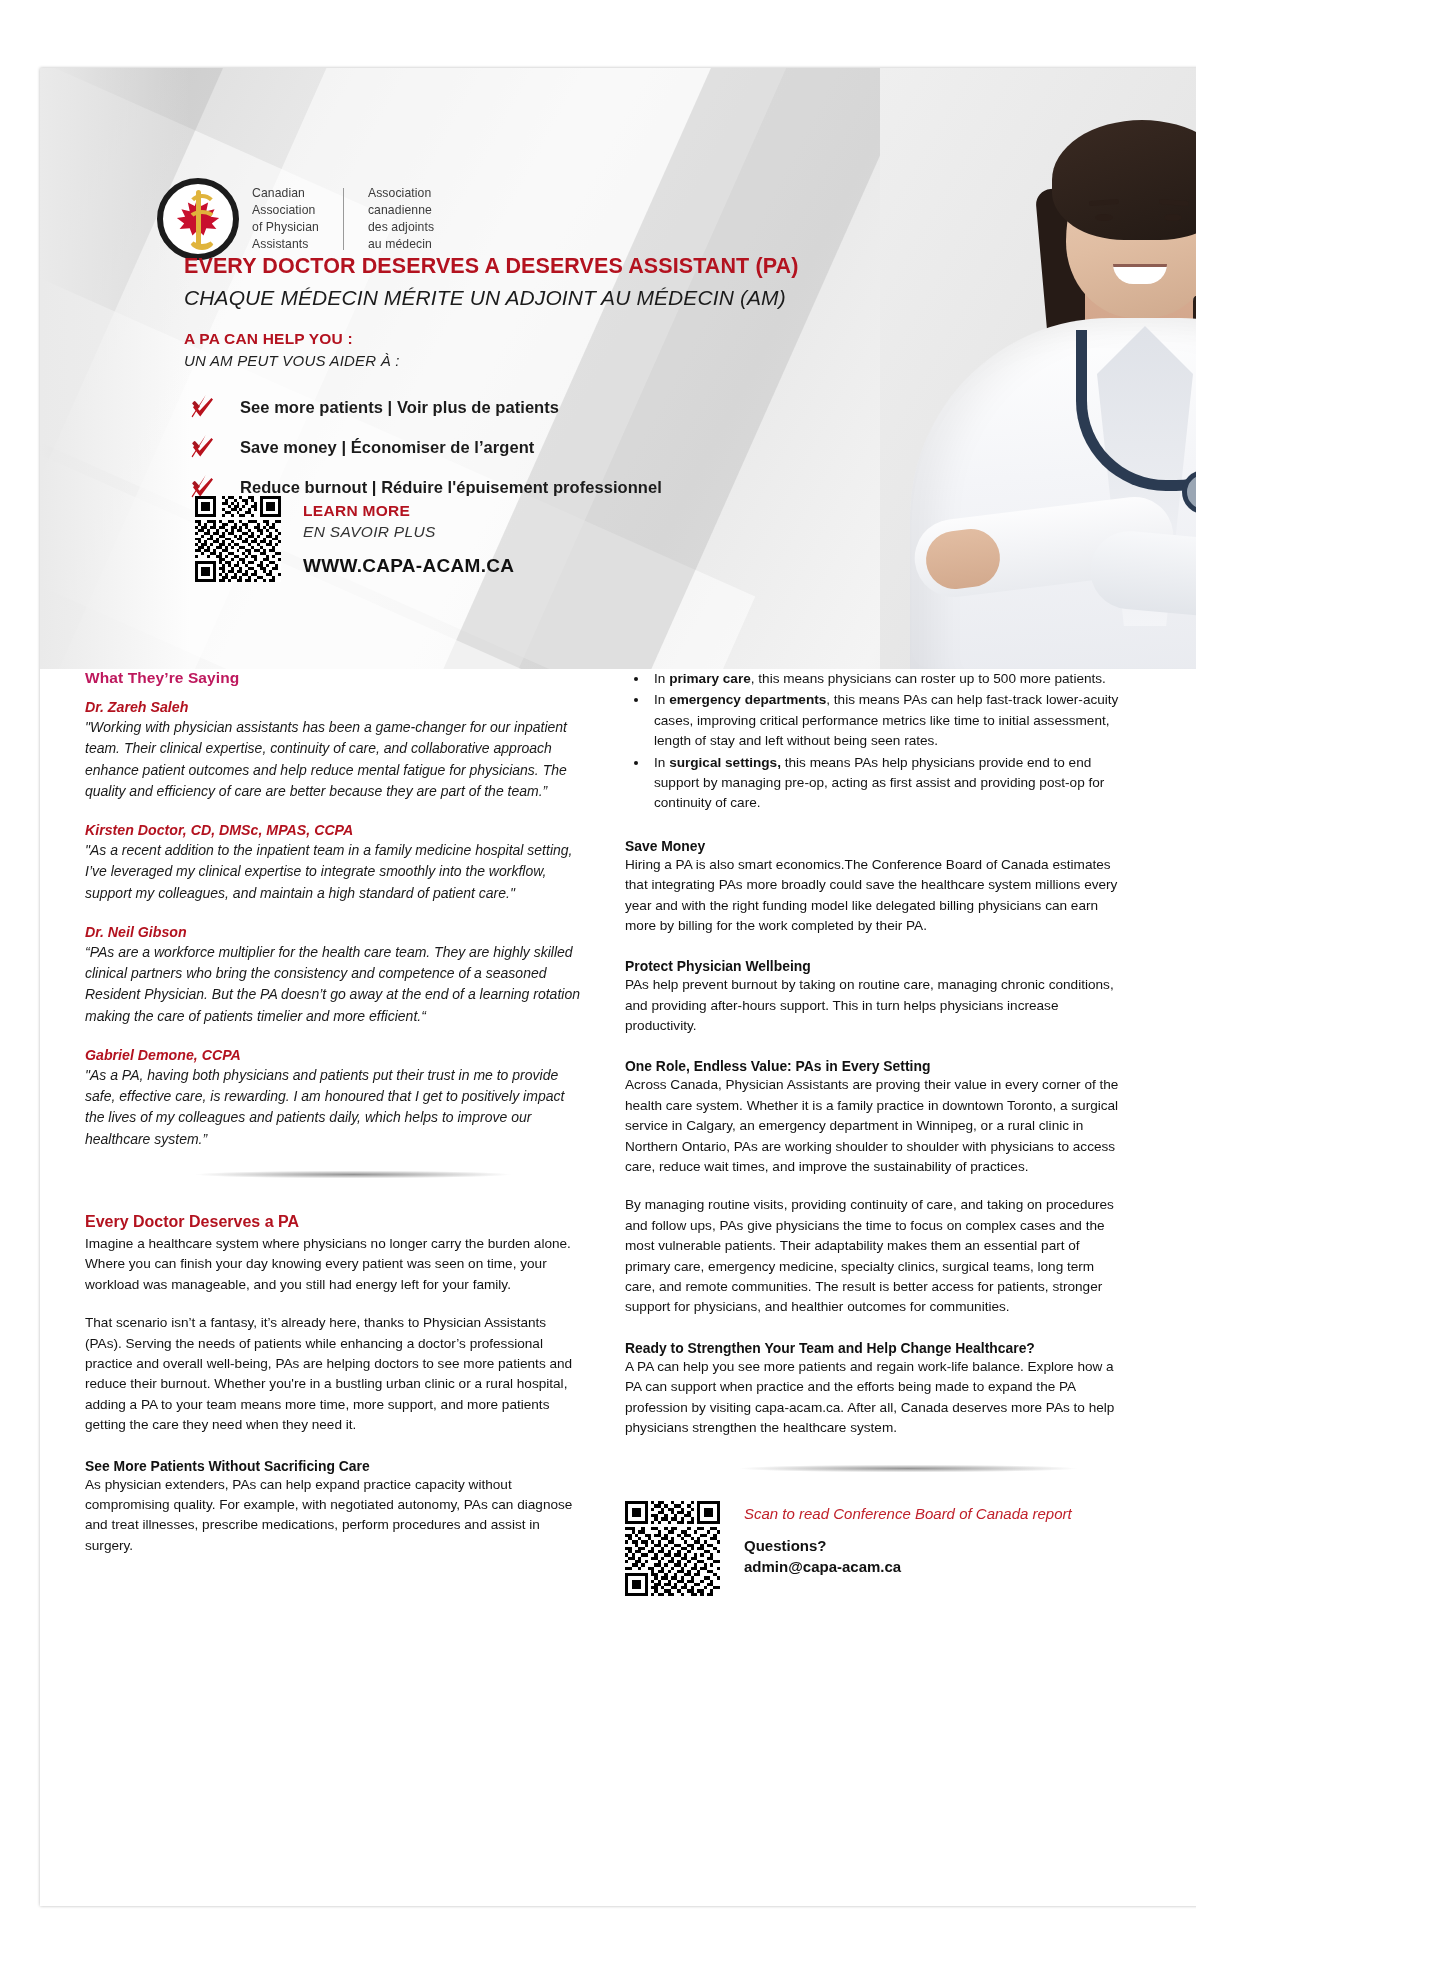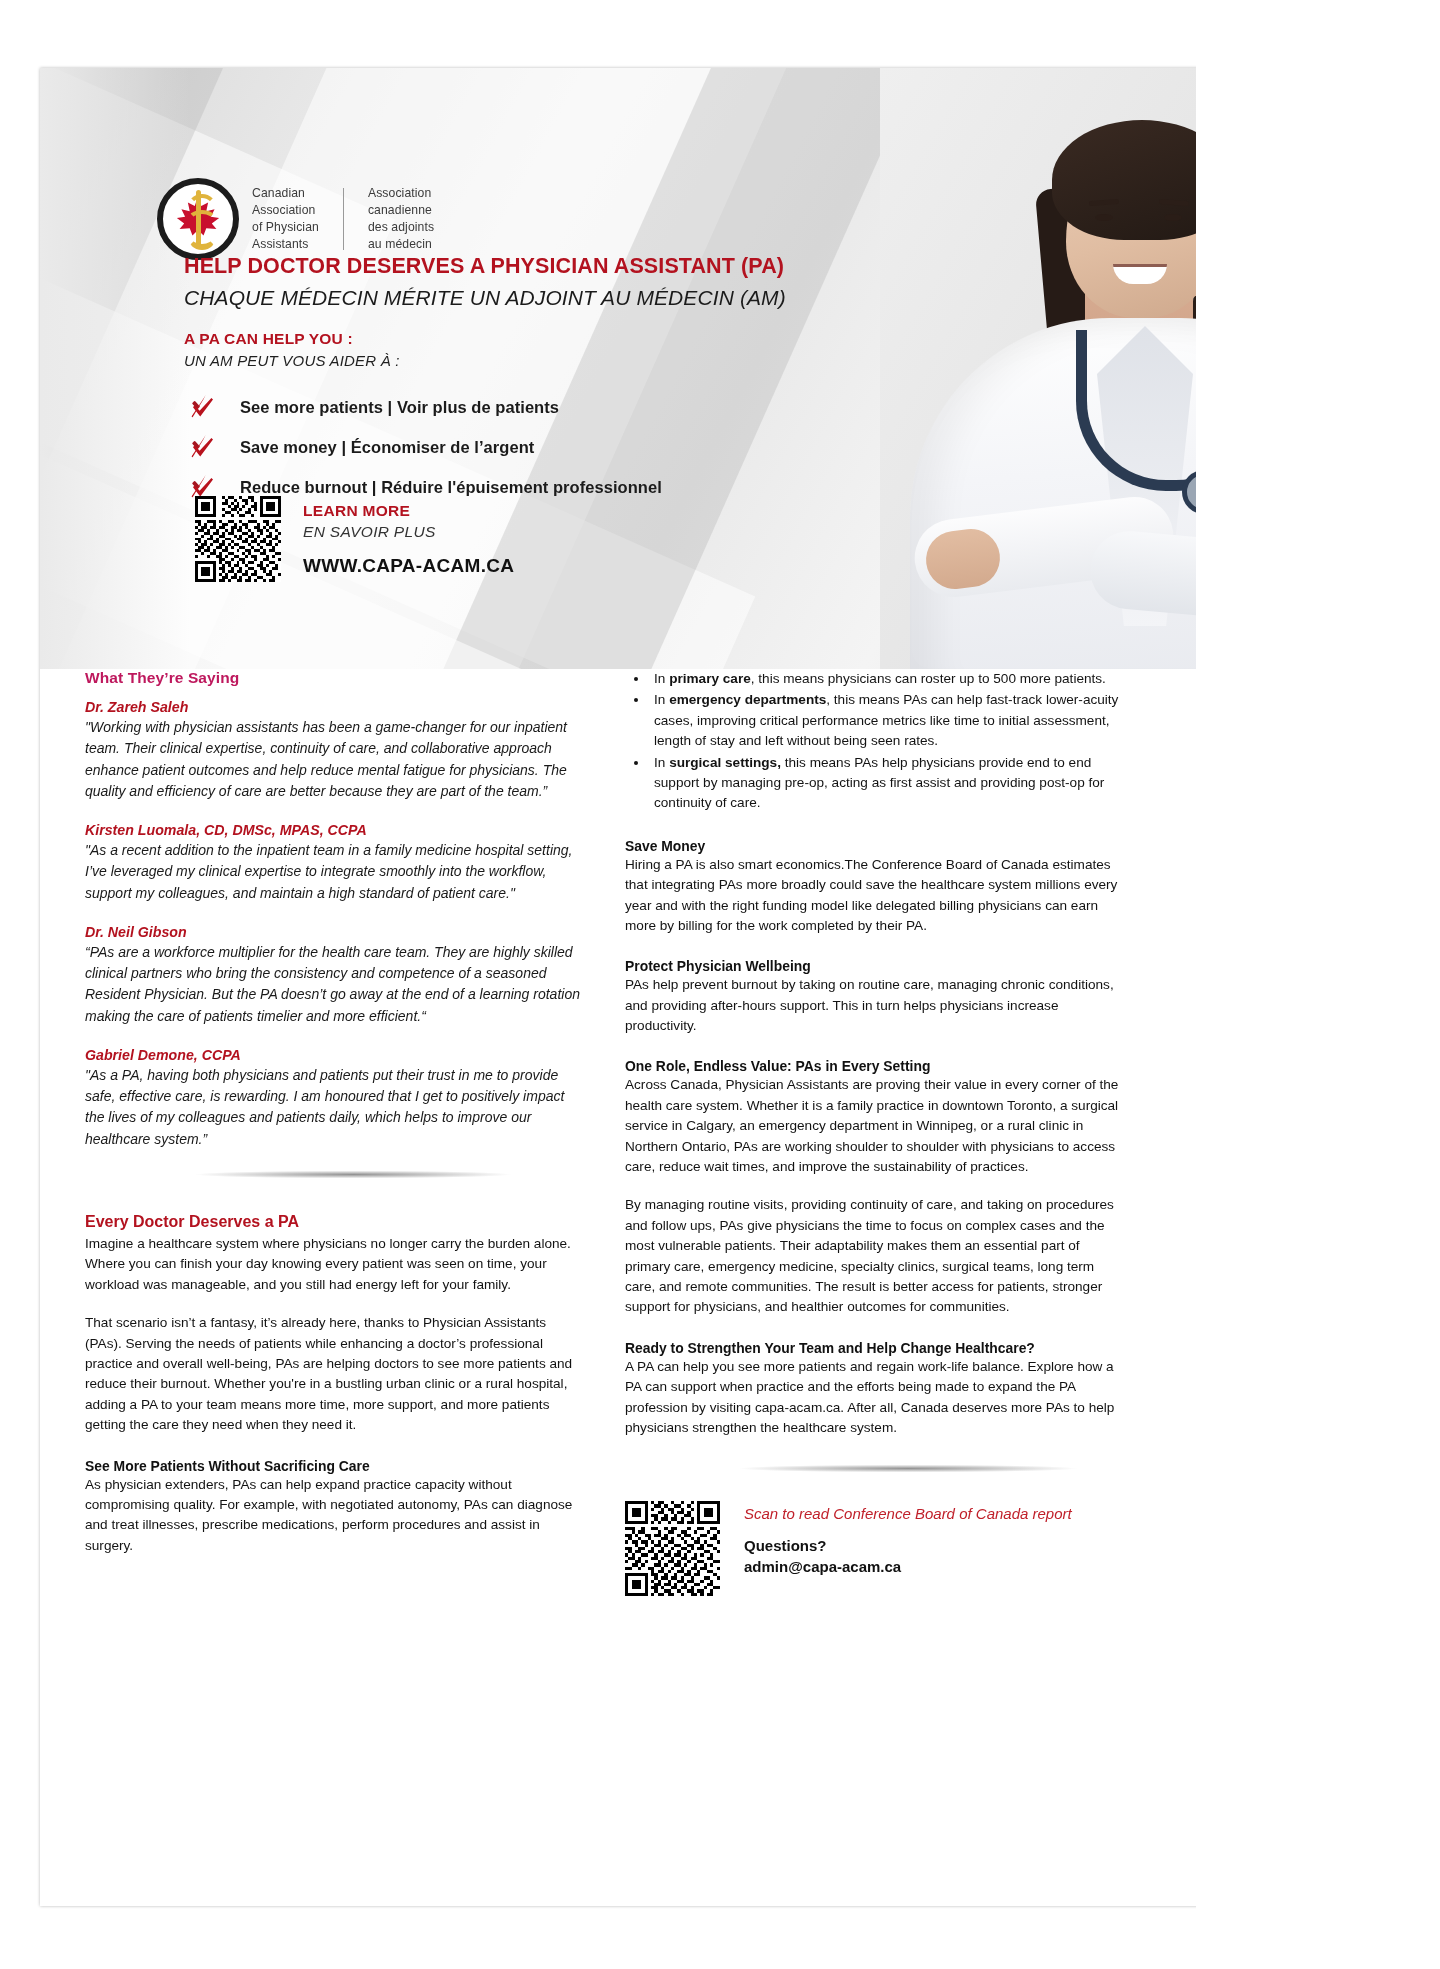--- a/index.html
+++ b/index.html
@@ -218,21 +218,21 @@
         </div>
         <div class="logo-div"></div>
         <div class="logo-fr">
           <div>Association</div>
           <div>canadienne</div>
           <div>des adjoints</div>
           <div>au médecin</div>
         </div>
       </div>
 
-      <div class="hero-h1">HELP DOCTOR DESERVES A PHYSICIAN ASSISTANT (PA)</div>
+      <div class="hero-h1">EVERY DOCTOR DESERVES A DESERVES ASSISTANT (PA)</div>
       <div class="hero-h2">CHAQUE MÉDECIN MÉRITE UN ADJOINT AU MÉDECIN (AM)</div>
       <div class="hero-h3">A PA CAN HELP YOU :</div>
       <div class="hero-h4">UN AM PEUT VOUS AIDER À :</div>
 
       <div class="checks">
         <div class="check-row">
           <span class="chk">
               <span class="v"></span>
             </span>
           <span class="check-txt">See more patients | Voir plus de patients</span>
@@ -485,21 +485,21 @@
     <div class="cols">
 
       <div class="colL">
         <h2 class="sec">What They’re Saying</h2>
 
         <div>
           <div class="tname">Dr. Zareh Saleh</div>
           <div class="tquote">"Working with physician assistants has been a game-changer for our inpatient team. Their clinical expertise, continuity of care, and collaborative approach enhance patient outcomes and help reduce mental fatigue for physicians. The quality and efficiency of care are better because they are part of the team.”</div>
         </div>
         <div>
-          <div class="tname">Kirsten Luomala, CD, DMSc, MPAS, CCPA</div>
+          <div class="tname">Kirsten Doctor, CD, DMSc, MPAS, CCPA</div>
           <div class="tquote">"As a recent addition to the inpatient team in a family medicine hospital setting, I’ve leveraged my clinical expertise to integrate smoothly into the workflow, support my colleagues, and maintain a high standard of patient care."</div>
         </div>
         <div>
           <div class="tname">Dr. Neil Gibson</div>
           <div class="tquote">“PAs are a workforce multiplier for the health care team. They are highly skilled clinical partners who bring the consistency and competence of a seasoned Resident Physician. But the PA doesn’t go away at the end of a learning rotation making the care of patients timelier and more efficient.“</div>
         </div>
         <div>
           <div class="tname">Gabriel Demone, CCPA</div>
           <div class="tquote">"As a PA, having both physicians and patients put their trust in me to provide safe, effective care, is rewarding. I am honoured that I get to positively impact the lives of my colleagues and patients daily, which helps to improve our healthcare system.”</div>
         </div>

